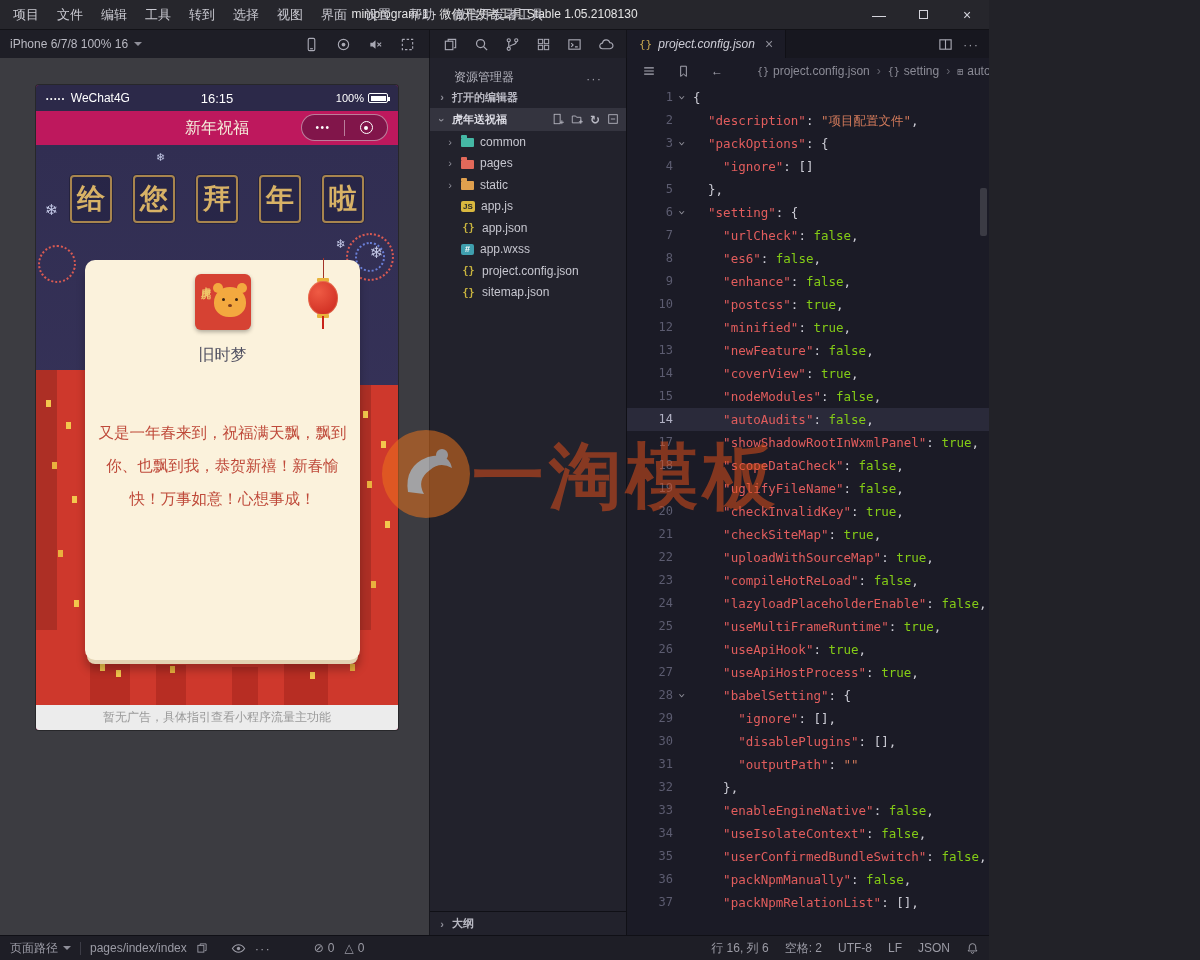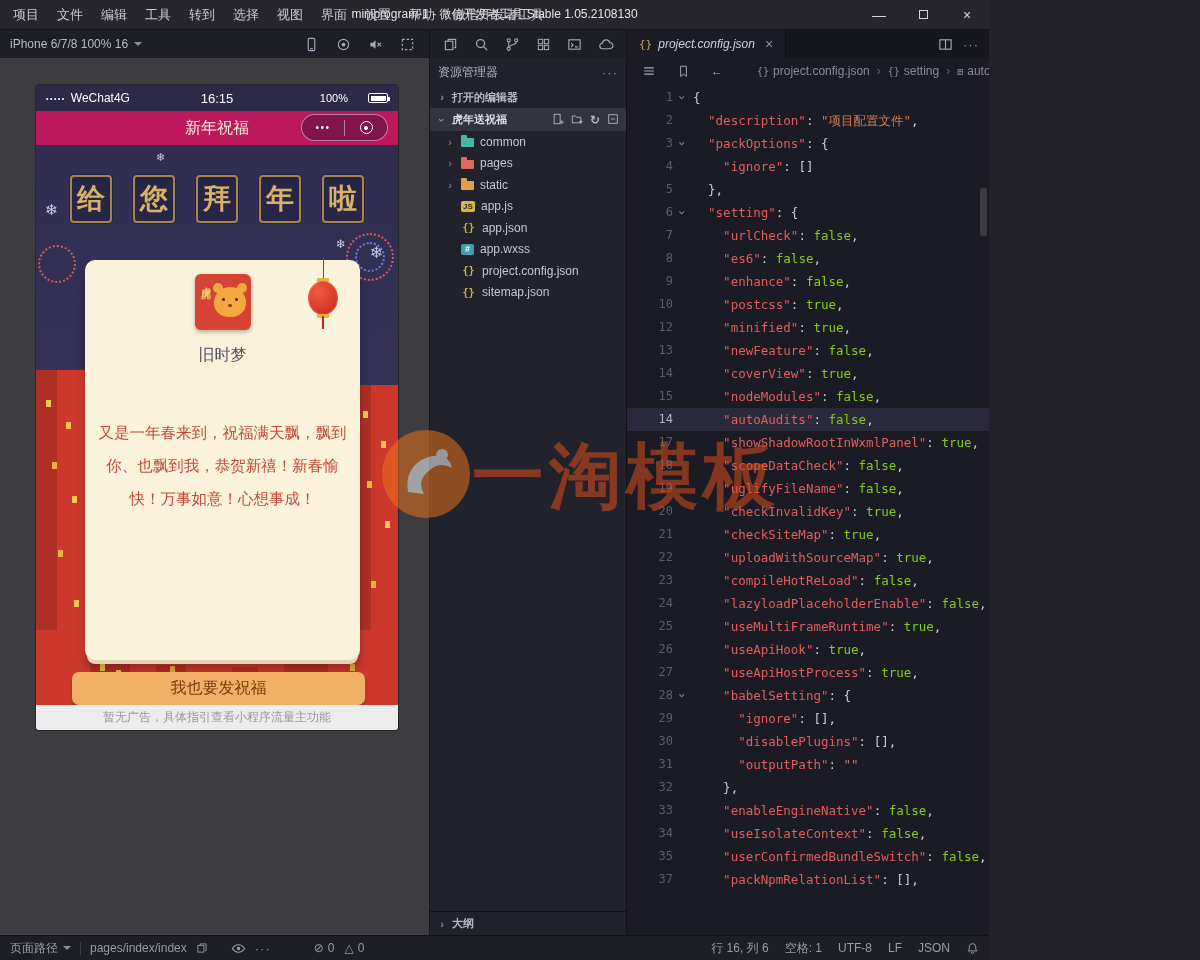--- a/index.html
+++ b/index.html
@@ -33,21 +33,21 @@
 .tab-actions{margin-left:auto;display:flex;align-items:center;gap:2px;padding-right:6px}
 .dots{color:#9a9aa4;font-size:13px;letter-spacing:1px}
 
 
 .main{position:absolute;top:58px;left:0;right:0;height:877px;display:flex}
 .simulator{width:430px;background:#3c3c41;position:relative;border-right:1px solid #17171d}
 .explorer{width:197px;background:#22222c;position:relative;border-right:1px solid #101016}
 .editor{flex:1;background:#1b1b26;position:relative;overflow:hidden}
 
 
-.ex-title{height:28px;display:flex;align-items:center;justify-content:space-between;padding:0 8px;font-size:12px;color:#b5b5bf}
+.ex-title{height:28px;display:flex;align-items:flex-end;justify-content:space-between;padding:0 24px;font-size:12px;color:#b5b5bf}
 .ex-section{height:22px;display:flex;align-items:center;gap:5px;padding:0 7px;font-size:11px;font-weight:bold;color:#b9b9c3}
 .ex-project{height:23px;background:#34343f;display:flex;align-items:center;gap:5px;padding:0 7px;font-size:11px;font-weight:bold;color:#dcdce4}
 .ex-actions{margin-left:auto;display:flex;gap:7px;color:#b9b9c3;align-items:center}
 .ex-actions .refresh{font-size:12px;line-height:1}
 .chev{width:10px;display:inline-block;color:#8f8f99;font-size:11px;text-align:center;flex:none}
 .chev.exp{transform:rotate(90deg)}
 .file-tree .tree-item{height:21.5px;display:flex;align-items:center;gap:6px;padding-left:15px;font-size:12px;color:#c6c6cf}
 .folder-ico{width:13px;height:9px;border-radius:1px;position:relative;flex:none;margin-top:2px}
 .folder-ico::before{content:"";position:absolute;top:-3px;left:0;width:6px;height:3px;background:inherit;border-radius:1px 1px 0 0}
 .file-ico{width:15px;height:13px;display:flex;align-items:center;justify-content:center;flex:none}
@@ -85,21 +85,21 @@
 .sb-problems{display:flex;align-items:center;gap:4px;margin-left:34px}
 .sb-right{margin-left:auto;display:flex;align-items:center;gap:16px}
 .sb-ic{display:flex;align-items:center;color:#9b9ba5}
 
 
 .phone{position:absolute;left:36px;top:27px;width:362px;height:645px;background:#be185d;border-radius:3px;overflow:hidden;box-shadow:0 0 0 1px rgba(0,0,0,.35)}
 .p-status{height:26px;background:#2c2949;display:flex;align-items:center;padding:0 10px;color:#fff;font-size:12px;position:relative}
 .p-signal{font-size:7px;letter-spacing:1.5px;margin-right:5px}
 .p-carrier{font-size:12px}
 .p-time{position:absolute;left:0;right:0;text-align:center;font-size:13px;pointer-events:none}
-.p-batt{margin-left:auto;display:flex;align-items:center;gap:20px;z-index:1;font-size:11px}
+.p-batt{margin-left:auto;display:flex;align-items:center;gap:4px;z-index:1;font-size:11px}
 .batt{width:20px;height:10px;border:1px solid #fff;border-radius:2px;position:relative;padding:1.5px}
 .batt i{display:block;background:#fff;height:100%;width:100%}
 .batt::after{content:"";position:absolute;right:-3px;top:2.5px;width:2px;height:4px;background:#fff}
 .p-nav{height:34px;position:relative;display:flex;align-items:center;justify-content:center;color:#f5efdc;font-size:16px}
 .capsule{position:absolute;right:10px;top:3px;width:87px;height:27px;border:1px solid rgba(255,255,255,.45);border-radius:14px;background:rgba(18,16,40,.35);display:flex;align-items:center}
 .cap-dots{flex:1;text-align:center;color:#fff;font-size:10px;letter-spacing:1.5px;line-height:10px}
 .cap-div{width:1px;height:16px;background:rgba(255,255,255,.45)}
 .cap-target{flex:1;display:flex;align-items:center;justify-content:center}
 .cap-circle{width:13px;height:13px;border:1.5px solid #fff;border-radius:50%;display:flex;align-items:center;justify-content:center}
 .cap-circle::after{content:"";width:4px;height:4px;background:#fff;border-radius:50%}
@@ -329,21 +329,20 @@
               <div class="lan-string"></div>
                 <div class="lan-cap"></div>
                 <div class="lan-body"></div>
                 <div class="lan-cap"></div>
                 <div class="lan-tassel"></div>
             </div>
             <div class="card-title">旧时梦</div>
             <div class="blessing">又是一年春来到，祝福满天飘，飘到你、也飘到我，恭贺新禧！新春愉快！万事如意！心想事成！</div>
           </div>
 
-          <div class="p-button">我也要发祝福</div>
         </div>
         <div class="p-footer">暂无广告，具体指引查看小程序流量主功能</div>
       </div>
     </div>
 
     <div class="explorer">
       <div class="ex-title">
         <span>资源管理器</span>
         <span class="dots">···</span>
       </div>
@@ -615,20 +614,25 @@
             <span class="ln">34</span>
             <span class="fold"></span>
             <span class="ct">    <span class="tk-k">"useIsolateContext"</span><span class="tk-p">: </span><span class="tk-b">false</span><span class="tk-p">,</span></span>
           </div>
           <div class="code-line">
             <span class="ln">35</span>
             <span class="fold"></span>
             <span class="ct">    <span class="tk-k">"userConfirmedBundleSwitch"</span><span class="tk-p">: </span><span class="tk-b">false</span><span class="tk-p">,</span></span>
           </div>
           <div class="code-line">
+            <span class="ln">36</span>
+            <span class="fold"></span>
+            <span class="ct">    <span class="tk-k">"packNpmManually"</span><span class="tk-p">: </span><span class="tk-b">false</span><span class="tk-p">,</span></span>
+          </div>
+          <div class="code-line">
             <span class="ln">37</span>
             <span class="fold"></span>
             <span class="ct">    <span class="tk-k">"packNpmRelationList"</span><span class="tk-p">: [],</span></span>
           </div>
         </div>
       <div class="scrollbar">
           <div class="scroll-thumb"></div>
         </div>
     </div>
   </div>
@@ -656,21 +660,21 @@
       <span class="dots">···</span>
       <span class="sb-problems">
         <span>⊘</span>
         <span>0</span>
         <span style="margin-left:6px">△</span>
         <span>0</span>
       </span>
     </div>
     <div class="sb-right">
       <span>行 16, 列 6</span>
-      <span>空格: 1</span>
+      <span>空格: 2</span>
       <span>UTF-8</span>
       <span>LF</span>
       <span>JSON</span>
       <span class="sb-ic">
           <svg width="13" height="13" viewBox="0 0 16 16">
             <path d="M8 2a4 4 0 0 1 4 4v3l1.5 2h-11L4 9V6a4 4 0 0 1 4-4z" fill="none" stroke="currentColor" stroke-width="1.2"></path>
             <path d="M6.5 12.5a1.5 1.5 0 0 0 3 0" fill="none" stroke="currentColor" stroke-width="1.2"></path>
           </svg>
         </span>
     </div>

